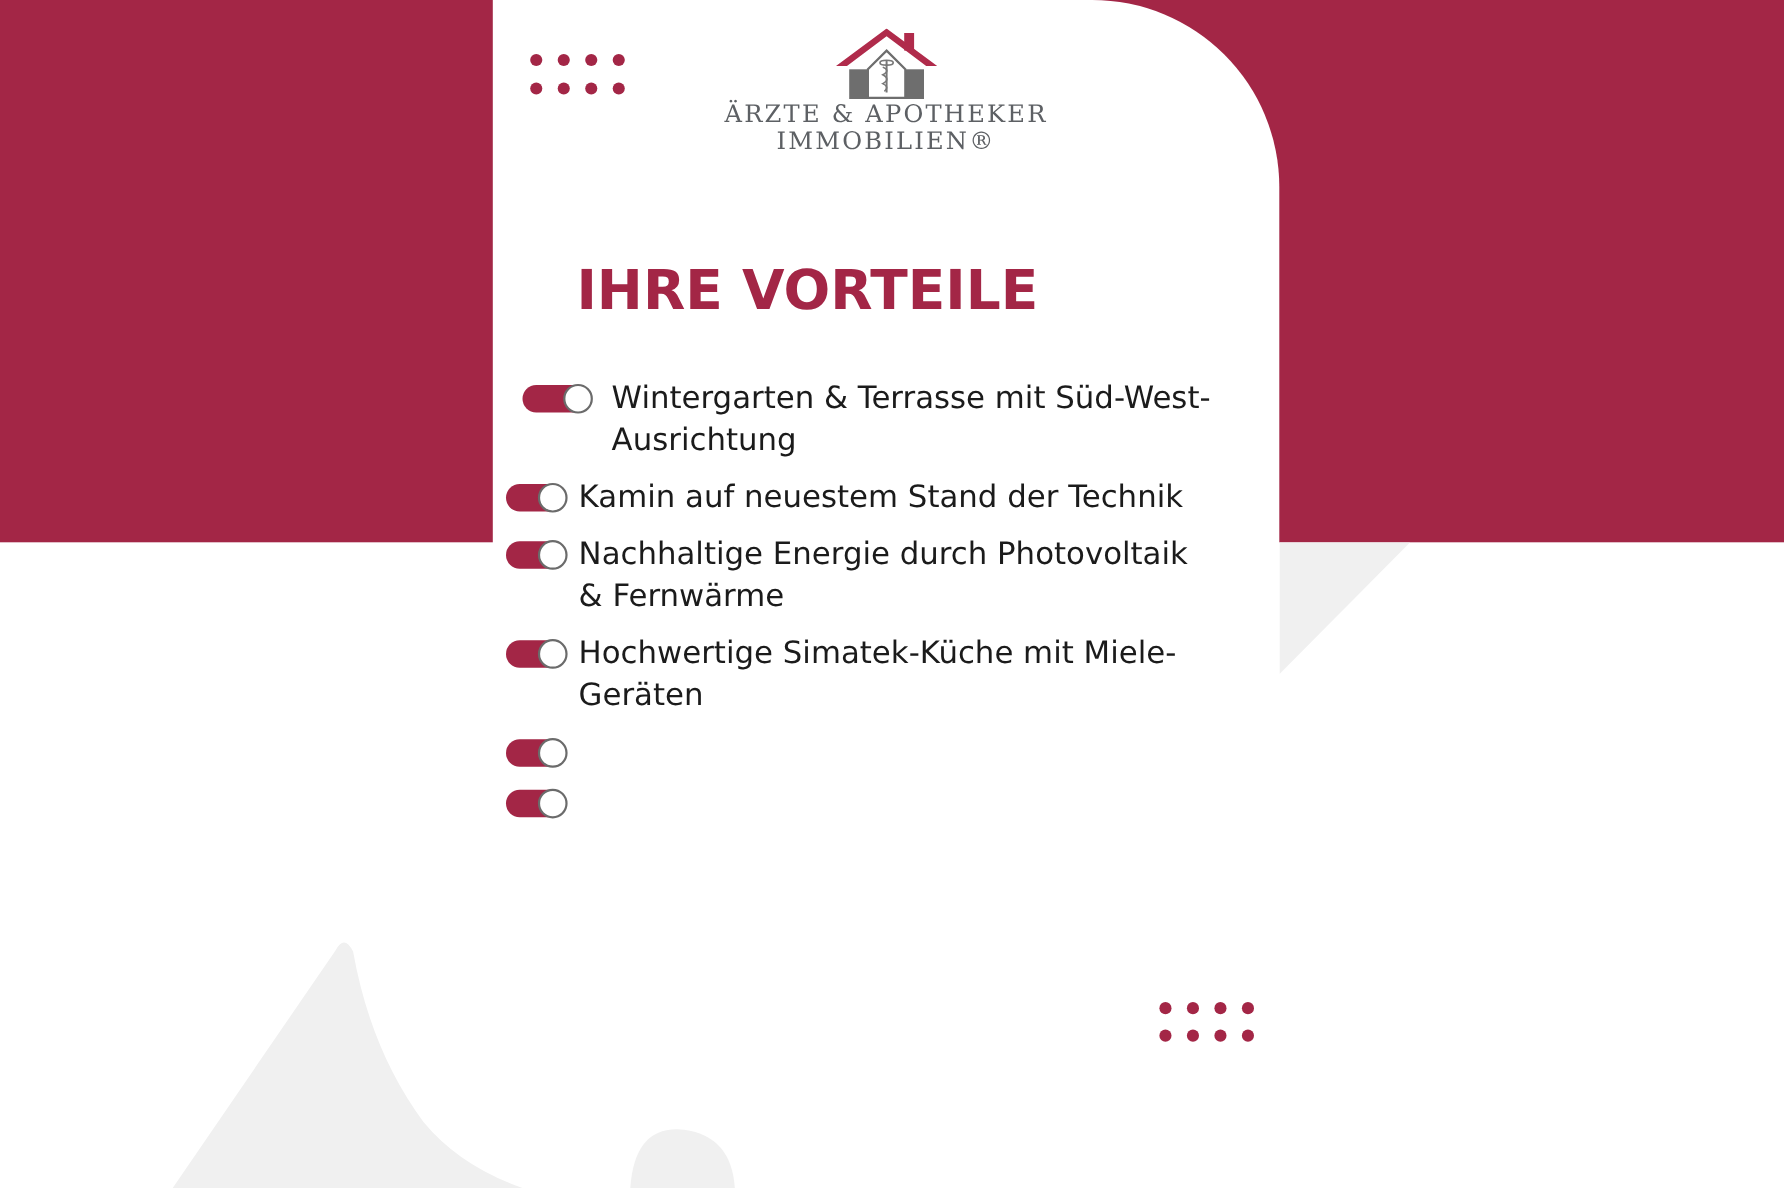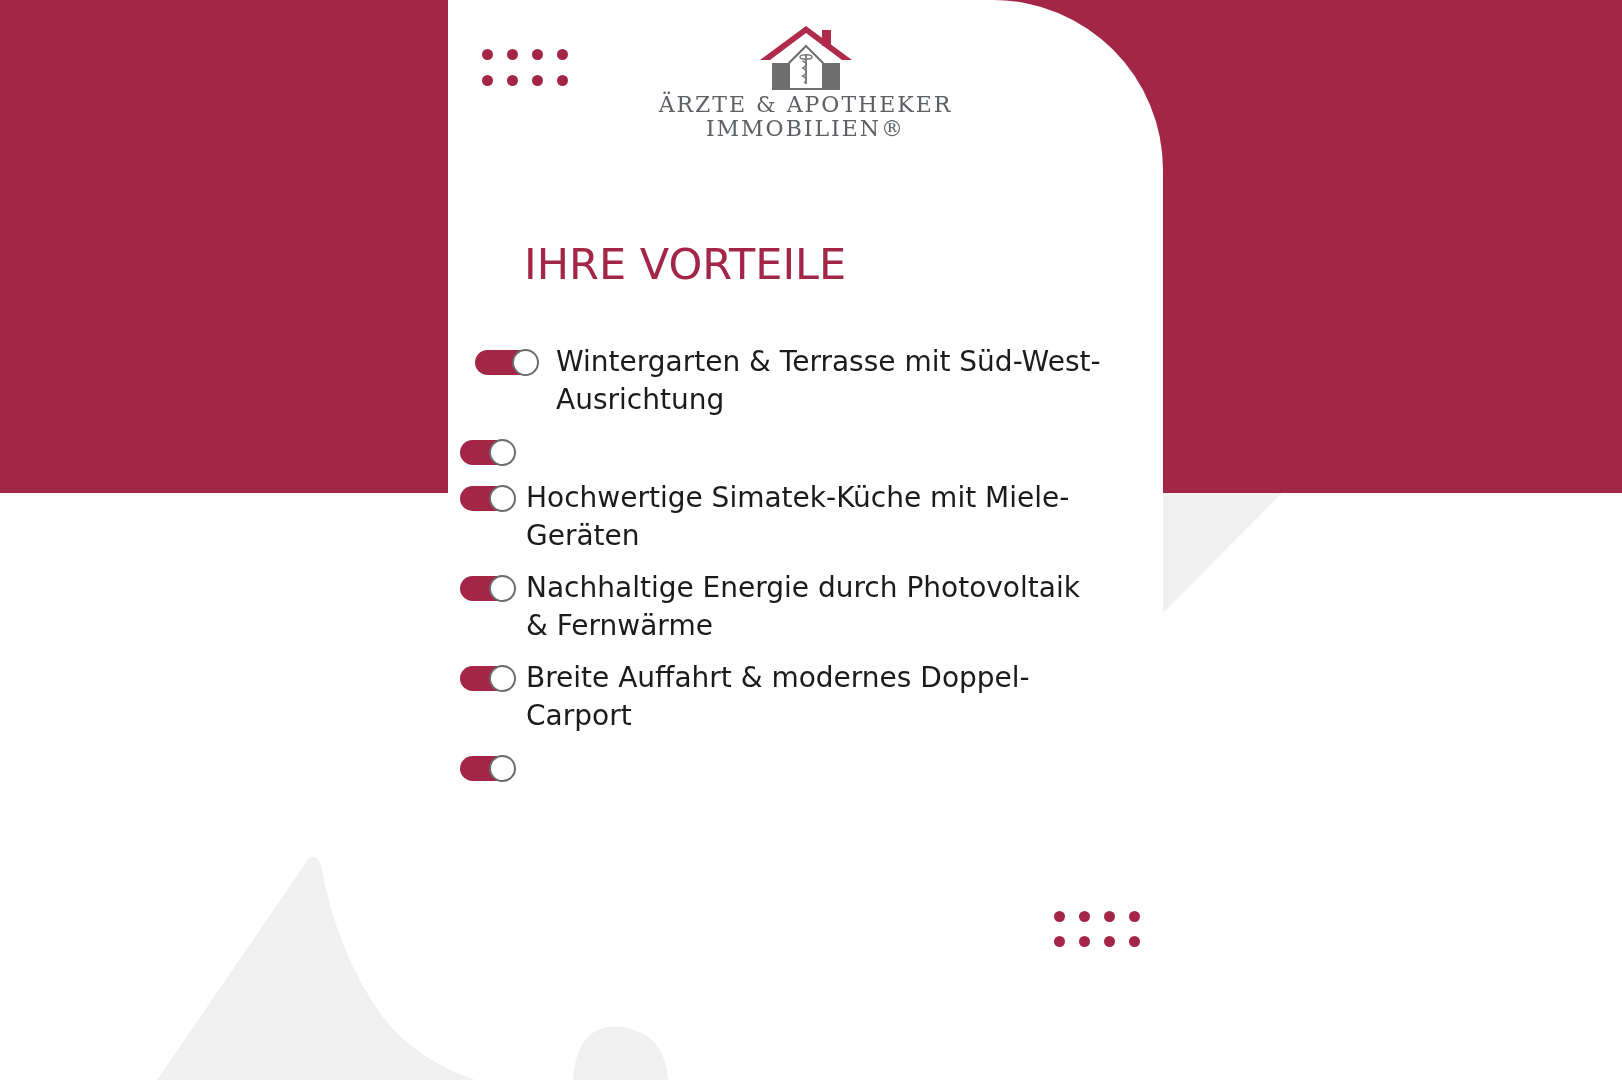--- a/index.html
+++ b/index.html
@@ -18,22 +18,22 @@
   .dots span{width:11px;height:11px;border-radius:50%;background:#A32646;display:block;}
   .dots-top{left:482px;top:49px;grid-row-gap:15px;}
   .dots-bottom{left:1054px;top:911px;grid-row-gap:14px;}
   
   .logo{position:absolute;left:448px;top:26px;width:715px;text-align:center;}
   .logo svg{display:block;margin:0 auto 3px auto;}
   .logo-line1,.logo-line2{font-family:"DejaVu Serif",serif;color:#5D6064;font-size:22px;
         letter-spacing:2px;line-height:23px;}
   .logo-line2{margin-top:1px;}
   
-  .title{position:absolute;left:524px;top:243px;margin:0;font-size:43px;line-height:42px;
-         font-weight:normal;color:#A32646;letter-spacing:0px;}
+  .title{position:absolute;left:524px;top:243px;margin:0;font-size:50px;line-height:42px;
+         font-weight:bold;color:#A32646;letter-spacing:0px;}
   
   .benefits{position:absolute;left:455px;top:338px;width:700px;margin:5px;padding:0;list-style:none;}
   .benefits li{display:flex;align-items:flex-start;margin:0 0 14px 0;gap:11px;}
   .benefits li.first{margin-left:15px;gap:18px;}
   .toggle{flex:none;position:relative;width:55px;height:25px;margin-top:7px;background:#A32646;
           border-radius:13px;}
   .benefits li.first .toggle{width:63px;}
   .toggle-knob{position:absolute;right:-1px;top:-1px;width:23px;height:23px;background:#FFFFFF;
           border:2px solid #6B6B6B;border-radius:50%;}
   .btext{font-size:28px;line-height:38px;color:#1B1B1B;}
@@ -90,38 +90,38 @@
       <li class="first">
         <span class="toggle">
             <span class="toggle-knob"></span>
           </span>
         <span class="btext">Wintergarten &amp; Terrasse mit Süd-West-<br>Ausrichtung</span>
       </li>
       <li>
         <span class="toggle">
             <span class="toggle-knob"></span>
           </span>
+        <span class="btext">Kamin auf neuestem Stand der Technik</span>
+      </li>
+      <li>
+        <span class="toggle">
+            <span class="toggle-knob"></span>
+          </span>
+        <span class="btext">Nachhaltige Energie durch Photovoltaik<br>&amp; Fernwärme</span>
       </li>
       <li>
         <span class="toggle">
             <span class="toggle-knob"></span>
           </span>
         <span class="btext">Hochwertige Simatek-Küche mit Miele-<br>Geräten</span>
       </li>
       <li>
         <span class="toggle">
             <span class="toggle-knob"></span>
           </span>
-        <span class="btext">Nachhaltige Energie durch Photovoltaik<br>&amp; Fernwärme</span>
-      </li>
-      <li>
-        <span class="toggle">
-            <span class="toggle-knob"></span>
-          </span>
-        <span class="btext">Breite Auffahrt &amp; modernes Doppel-<br>Carport</span>
       </li>
       <li>
         <span class="toggle">
             <span class="toggle-knob"></span>
           </span>
       </li>
     </ul>
 
     <div class="dots dots-bottom">
       <span></span>

